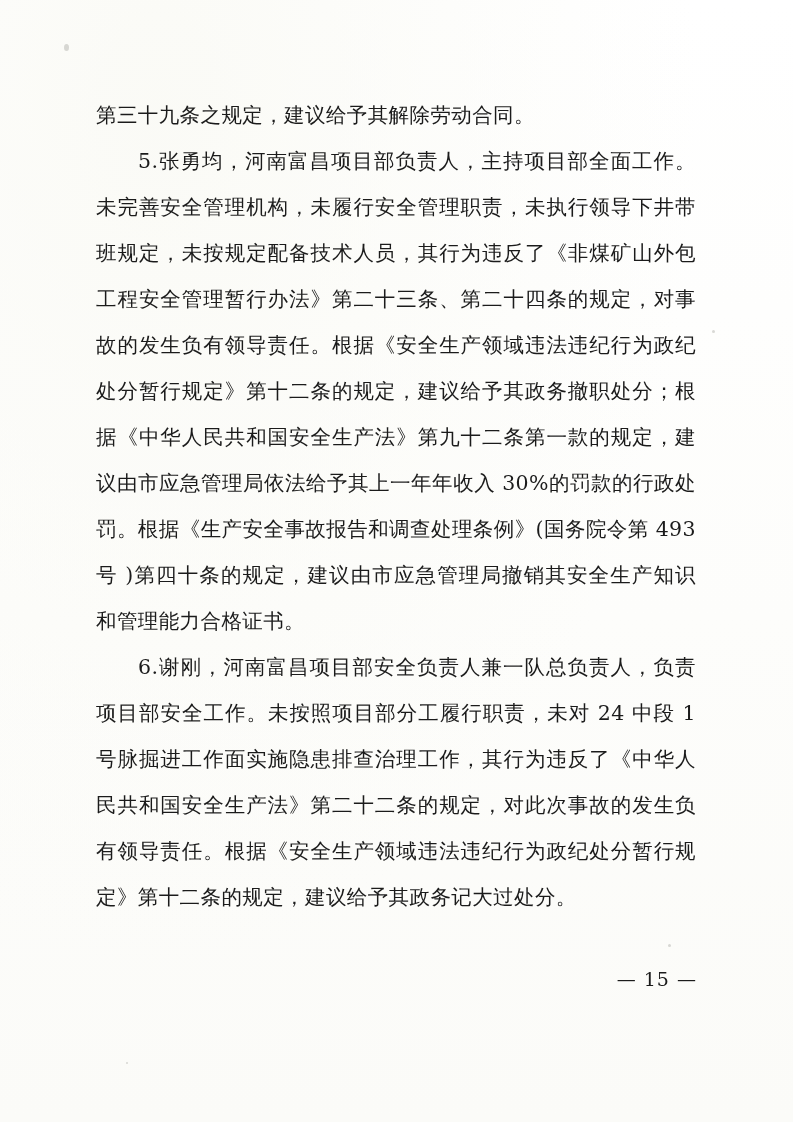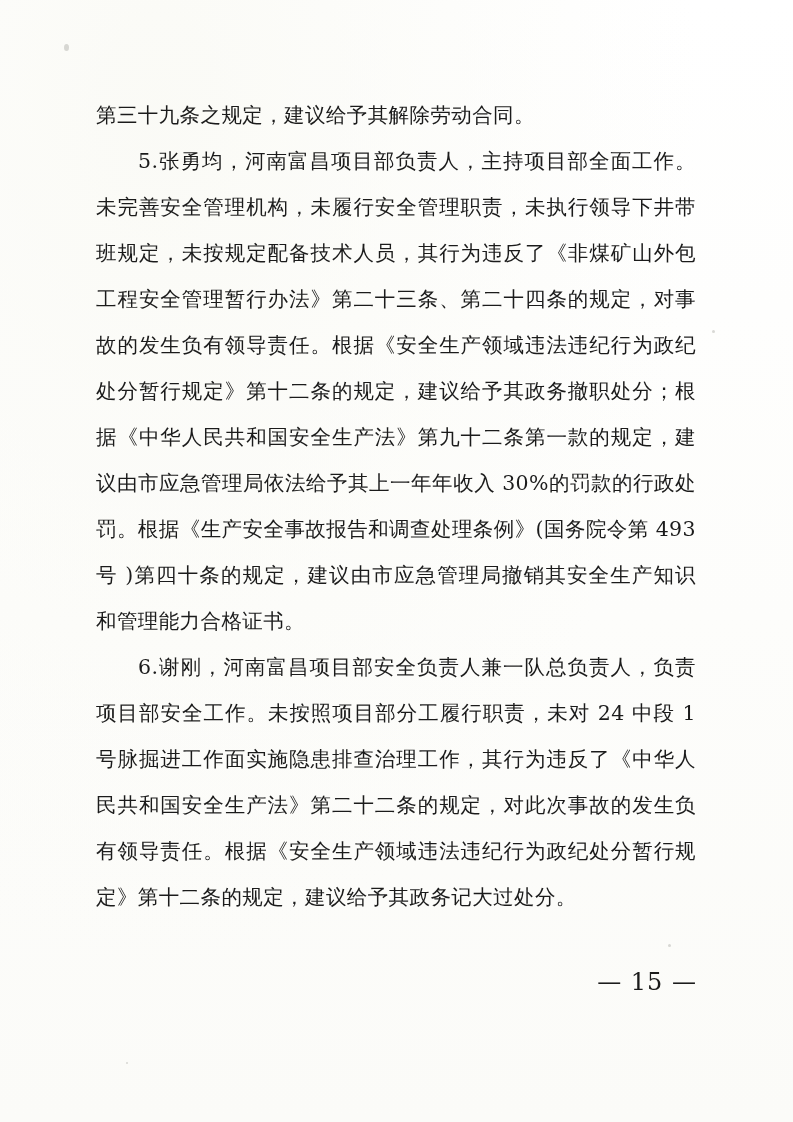--- a/index.html
+++ b/index.html
@@ -52,21 +52,21 @@
     font-family: "DejaVu Serif", serif;
     white-space: normal;
   }
   p.indent {
     text-indent: 42px;
   }
   .page-number {
     position: absolute;
     right: 96px;
     top: 968px;
-    font-size: 24px;
+    font-size: 19px;
     color: #1b1b1b;
     letter-spacing: 1px;
     font-family: "DejaVu Serif", serif;
   }
 </style>
 </head>
 <body>
 
 <div class="page">
   <div class="paper-tint"></div>

